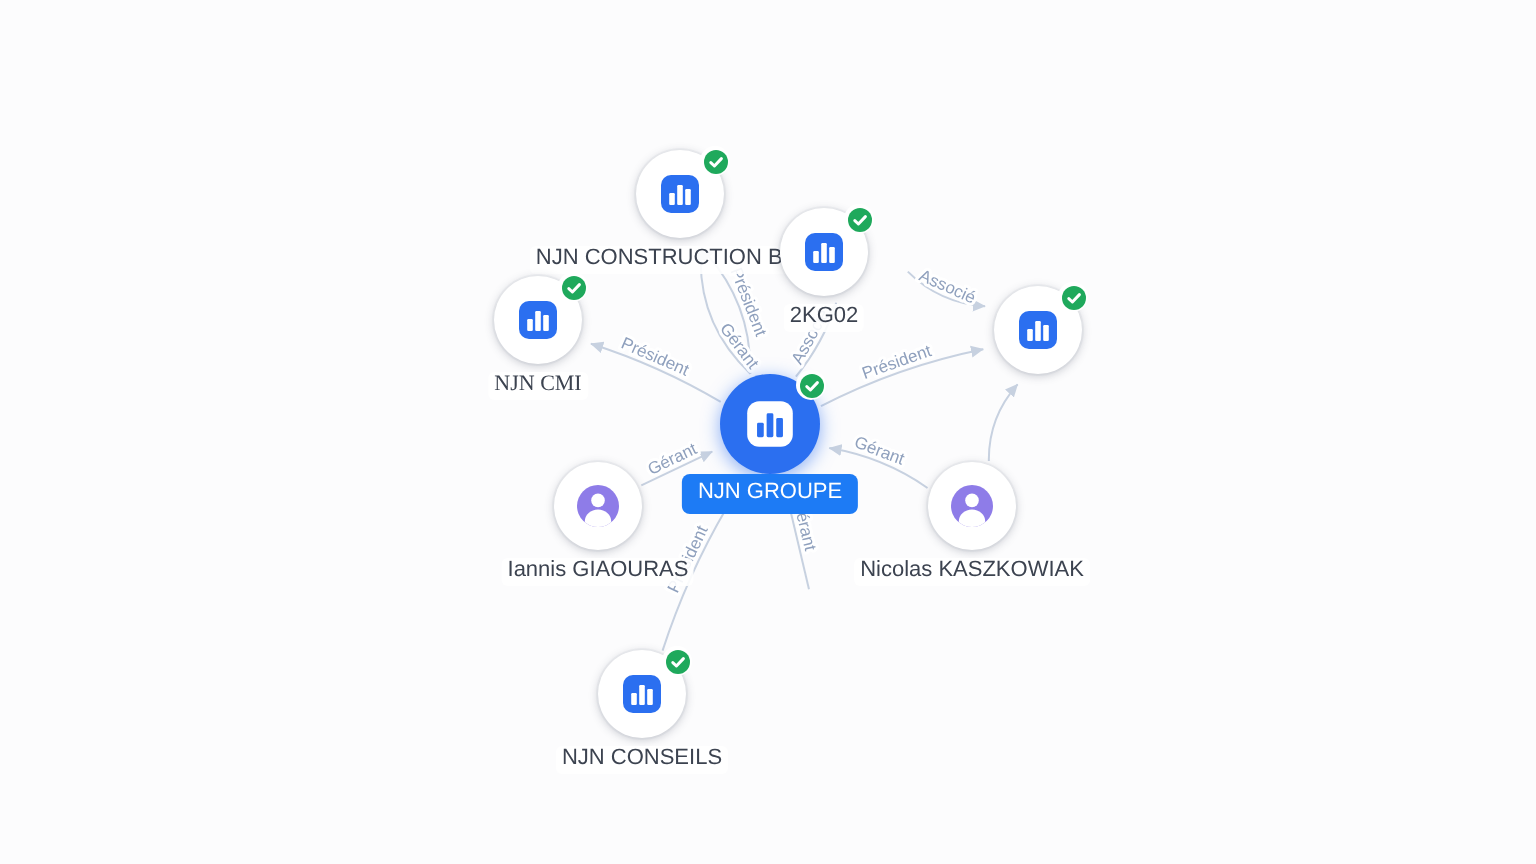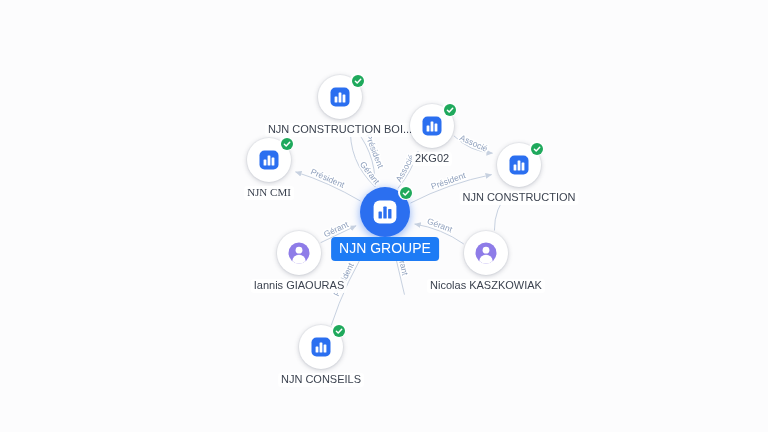--- a/index.html
+++ b/index.html
@@ -88,21 +88,21 @@
     border-radius: 3px;
     line-height: 1.25;
   }
 
   .node.center .label {
     top: calc(100% + 0px);
     background: var(--center-label-bg, #1d7bf5);
     color: var(--center-label-text, #ffffff);
     padding: 3px 8px;
     border-radius: 4px;
-    font-size: 14px;
+    font-size: 11px;
   }
 </style>
 </head>
 <body>
 
 <div class="stage">
   <svg id="edge-layer" width="768" height="432">
     <defs>
       <marker id="arrow" viewBox="0 0 8 8" refX="7" refY="4" markerWidth="7" markerHeight="7" orient="auto-start-reverse">
         <path d="M0,0.6 L7.4,4 L0,7.4 Z" class="arrow-head"></path>
@@ -147,21 +147,21 @@
           </span>
           <div class="badge">
             <svg width="12" height="12" viewBox="0 0 12 12">
               <circle cx="6" cy="6" r="6" fill="#1fa95c"></circle>
               <path d="M3.4 6.3 L5.2 8 L8.7 4.3" stroke="#fff" stroke-width="1.5" fill="none" stroke-linecap="round" stroke-linejoin="round"></path>
             </svg>
           </div>
         </div>
         <div class="label">NJN CONSTRUCTION BOI...</div>
       </div>
-      <div class="node company" style="left: 432px; top: 126px;">
+      <div class="node company" style="left: 412px; top: 126px;">
         <div class="circle">
           <span class="icon">
             <svg width="20" height="20" viewBox="0 0 20 20">
               <rect x="0.5" y="0.5" width="19" height="19" rx="5" fill="#2b6ff0"></rect>
               <rect x="4.6" y="9.5" width="2.8" height="6" rx="0.6" fill="#fff"></rect>
               <rect x="8.6" y="5.5" width="2.8" height="10" rx="0.6" fill="#fff"></rect>
               <rect x="12.6" y="7.5" width="2.8" height="8" rx="0.6" fill="#fff"></rect>
             </svg>
           </span>
           <div class="badge">
@@ -183,21 +183,20 @@
               <rect x="12.6" y="7.5" width="2.8" height="8" rx="0.6" fill="#fff"></rect>
             </svg>
           </span>
           <div class="badge">
             <svg width="12" height="12" viewBox="0 0 12 12">
               <circle cx="6" cy="6" r="6" fill="#1fa95c"></circle>
               <path d="M3.4 6.3 L5.2 8 L8.7 4.3" stroke="#fff" stroke-width="1.5" fill="none" stroke-linecap="round" stroke-linejoin="round"></path>
             </svg>
           </div>
         </div>
-        <div class="label">NJN CONSTRUCTION</div>
       </div>
       <div class="node company" style="left: 269px; top: 160px; font-family: Liberation Serif, serif;">
         <div class="circle">
           <span class="icon">
             <svg width="20" height="20" viewBox="0 0 20 20">
               <rect x="0.5" y="0.5" width="19" height="19" rx="5" fill="#2b6ff0"></rect>
               <rect x="4.6" y="9.5" width="2.8" height="6" rx="0.6" fill="#fff"></rect>
               <rect x="8.6" y="5.5" width="2.8" height="10" rx="0.6" fill="#fff"></rect>
               <rect x="12.6" y="7.5" width="2.8" height="8" rx="0.6" fill="#fff"></rect>
             </svg>

